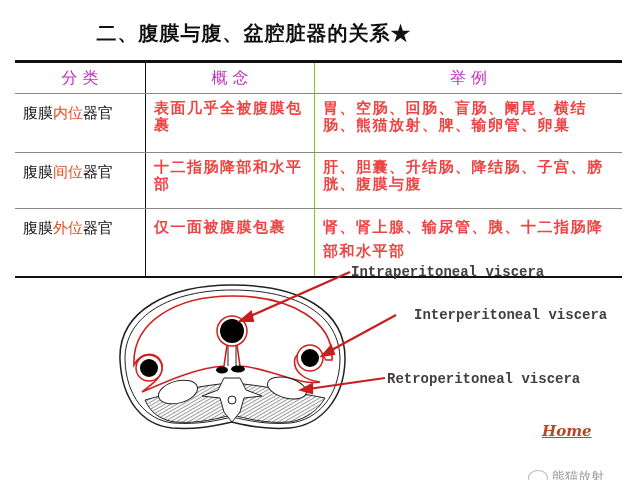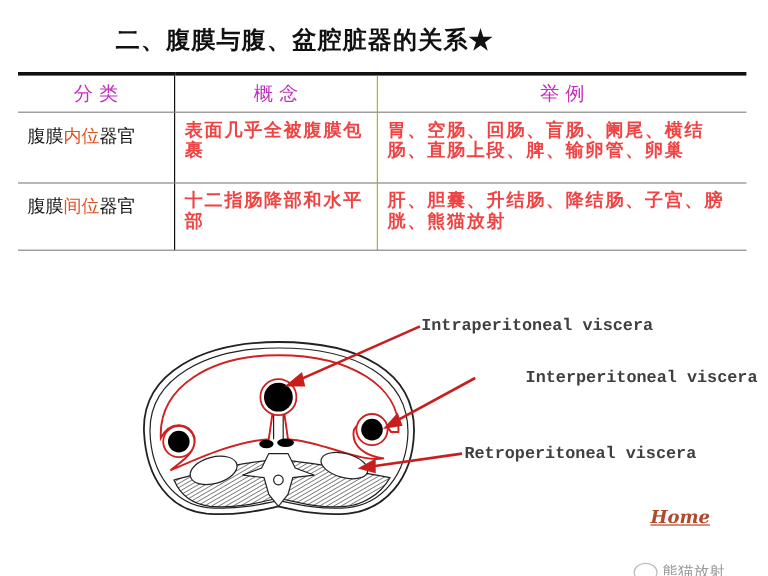--- a/index.html
+++ b/index.html
@@ -34,26 +34,31 @@
 <table class="table">
   <tbody>
       <tr class="hdr top">
     <td class="c1">分  类</td>
     <td class="c2">概  念</td>
     <td>举  例</td>
   </tr>
   <tr class="row r1">
     <td class="c1 cat"><span>腹膜</span><span class="hl">内位</span><span>器官</span></td>
     <td class="c2 blue">表面几乎全被腹膜包裹</td>
-    <td class="blue">胃、空肠、回肠、盲肠、阑尾、横结肠、直肠上段、脾、输卵管、卵巢</td>
+    <td class="blue">胃、空肠、回肠、盲肠、阑尾、横结肠、熊猫放射、脾、输卵管、卵巢</td>
   </tr>
   <tr class="row r2">
     <td class="c1 cat"><span>腹膜</span><span class="hl">间位</span><span>器官</span></td>
     <td class="c2 blue">十二指肠降部和水平部</td>
-    <td class="blue">肝、胆囊、升结肠、降结肠、子宫、膀胱、熊猫放射</td>
+    <td class="blue">肝、胆囊、升结肠、降结肠、子宫、膀胱、腹膜与腹</td>
+  </tr>
+  <tr class="row r3 last">
+    <td class="c1 cat"><span>腹膜</span><span class="hl">外位</span><span>器官</span></td>
+    <td class="c2 blue">仅一面被腹膜包裹</td>
+    <td class="blue">肾、肾上腺、输尿管、胰、十二指肠降部和水平部</td>
   </tr>
 </tbody>
   </table>
 
 <svg class="diagram" width="640" height="200" viewBox="0 250 640 200">
   <defs>
     <pattern id="hatch" width="3" height="3" patternUnits="userSpaceOnUse" patternTransform="rotate(60)">
       <line x1="0" y1="0" x2="0" y2="3" stroke="#333" stroke-width="1"></line>
     </pattern>
   </defs>
@@ -89,17 +94,17 @@
     <line x1="350" y1="272" x2="246" y2="318"></line>
     <polygon points="240,321 251,312 253,321"></polygon>
     <line x1="396" y1="315" x2="328" y2="352"></line>
     <polygon points="322,356 331,346 334,354"></polygon>
     <line x1="385" y1="378" x2="308" y2="389"></line>
     <polygon points="301,390 312,384 312,393"></polygon>
   </g>
 </svg>
 
 <div class="lbl" style="left:351px;top:264px;">Intraperitoneal viscera</div>
-<div class="lbl" style="left:398px;top:307px;padding-left:40px;">Interperitoneal viscera</div>
+<div class="lbl" style="left:374px;top:307px;padding-left:40px;">Interperitoneal viscera</div>
 <div class="lbl" style="left:387px;top:371px;">Retroperitoneal viscera</div>
 
 <div class="home">Home</div>
 <div class="wm"><span class="ico"></span><span>熊猫放射</span></div>
 
 </body></html>

